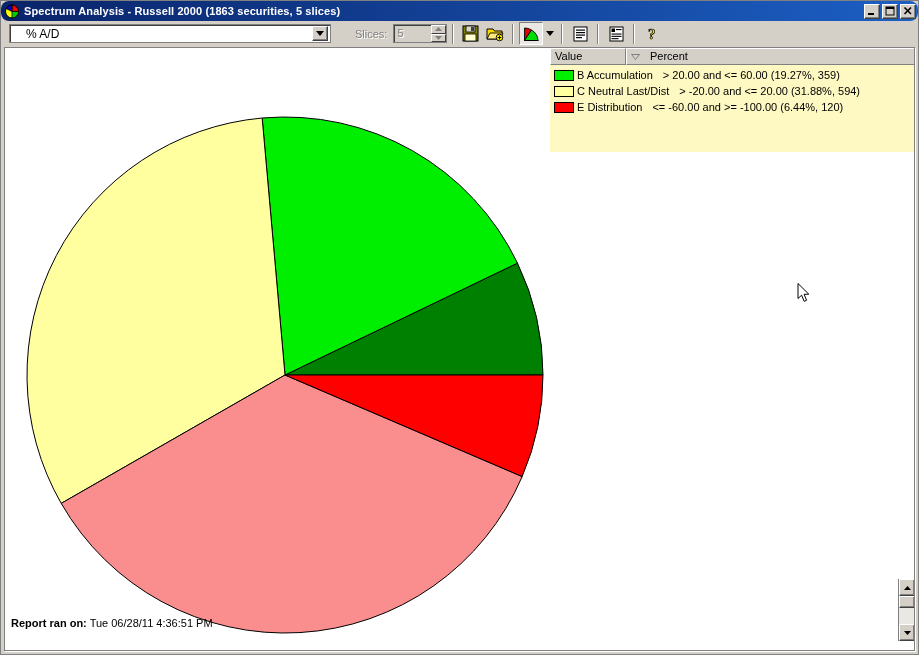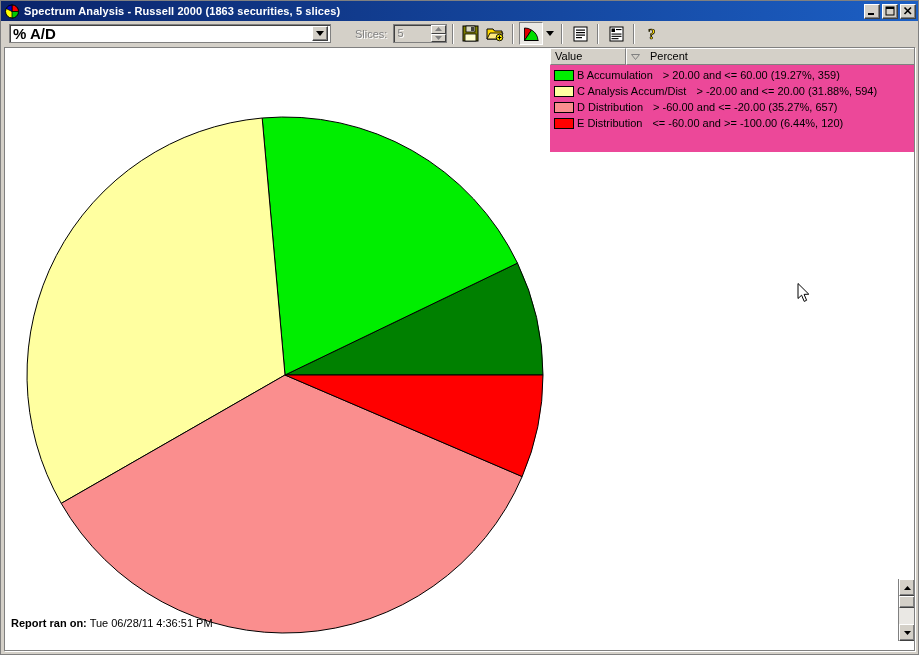--- a/index.html
+++ b/index.html
@@ -25,20 +25,21 @@
   }
   
   .titlebar {
     height: 20px;
     background: linear-gradient(to right, #0a246a 0%, #1c5fc4 100%);
     display: flex;
     align-items: center;
     padding: 0 2px 0 3px;
     flex: 0 0 auto;
     box-sizing: border-box;
+    border-radius: 8px;
   }
   .title-icon {
     width: 16px; height: 15px;
     margin-right: 4px;
     flex: 0 0 auto;
   }
   .title-text {
     color: #ffffff;
     font-size: 11px;
     font-weight: bold;
@@ -79,26 +80,25 @@
     border: 1px solid #808080;
     box-shadow: inset 1px 1px 0 #404040, inset -1px -1px 0 #ffffff;
     display: flex;
     align-items: center;
     box-sizing: border-box;
     margin-left: 4px;
     position: relative;
   }
   .combo-text {
     flex: 1 1 auto;
-    padding-left: 3px;
-    font-size: 15px;
+    padding-left: 16px;
+    font-size: 12px;
     color: #000000;
     white-space: nowrap;
     overflow: hidden;
-    font-weight: bold;
   }
   .combo-arrow {
     width: 16px; height: 15px;
     margin-right: 2px;
     background: #d4d0c8;
     border-top: 1px solid #ffffff;
     border-left: 1px solid #ffffff;
     border-right: 1px solid #404040;
     border-bottom: 1px solid #404040;
     box-shadow: inset -1px -1px 0 #808080;
@@ -183,21 +183,21 @@
     left: 0; top: 0; right: 0; bottom: 0;
     background: #ffffff;
     overflow: hidden;
   }
   .pie-svg { position: absolute; left: 0; top: 0; }
   
   .legend {
     position: absolute;
     left: 545px; top: 0px;
     width: 368px; height: 104px;
-    background: #ec4899;
+    background: #fef9c3;
     box-sizing: border-box;
   }
   .legend-header {
     display: flex;
     height: 17px;
     box-sizing: border-box;
   }
   .lh-cell {
     background: #d4d0c8;
     border-top: 1px solid #ffffff;
@@ -448,27 +448,22 @@
         </div>
       </div>
       <div class="legend-rows" id="legend-rows">
           <div class="legend-row">
             <span class="swatch" style="background: rgb(0, 238, 0);"></span>
             <span class="lr-name">B Accumulation</span>
             <span class="lr-range">&gt; 20.00 and &lt;= 60.00 (19.27%, 359)</span>
           </div>
           <div class="legend-row">
             <span class="swatch" style="background: rgb(255, 255, 160);"></span>
-            <span class="lr-name">C Analysis Accum/Dist</span>
+            <span class="lr-name">C Neutral Last/Dist</span>
             <span class="lr-range">&gt; -20.00 and &lt;= 20.00 (31.88%, 594)</span>
-          </div>
-          <div class="legend-row">
-            <span class="swatch" style="background: rgb(250, 142, 142);"></span>
-            <span class="lr-name">D Distribution</span>
-            <span class="lr-range">&gt; -60.00 and &lt;= -20.00 (35.27%, 657)</span>
           </div>
           <div class="legend-row">
             <span class="swatch" style="background: rgb(255, 0, 0);"></span>
             <span class="lr-name">E Distribution</span>
             <span class="lr-range">&lt;= -60.00 and &gt;= -100.00 (6.44%, 120)</span>
           </div>
         </div>
     </div>
 
     <div class="footer-text">

